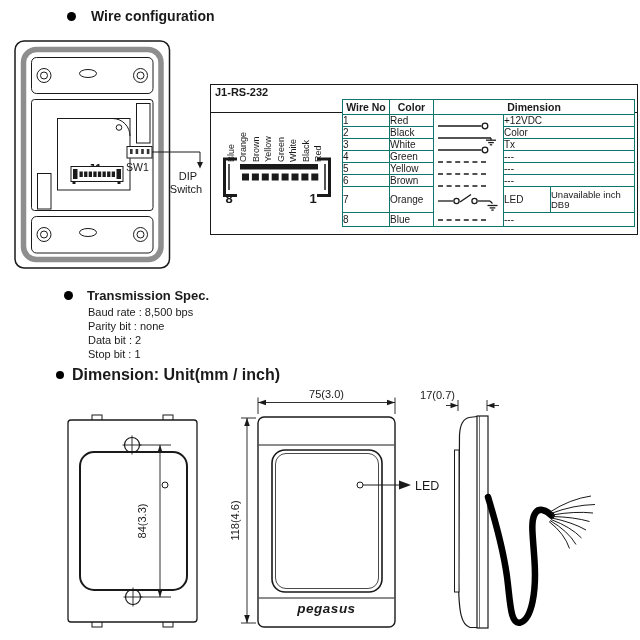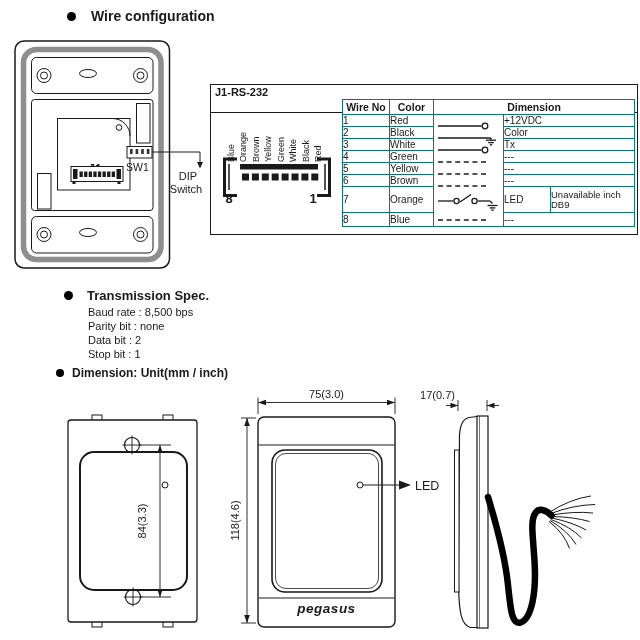--- a/index.html
+++ b/index.html
@@ -242,21 +242,21 @@
     <span class="bullet" style="width:9px;height:9px;"></span>
     <span>Transmission Spec.</span>
   </div>
   <div class="abs" style="left:88px;top:305px;">
     <div class="spec-line">Baud rate : 8,500 bps</div>
     <div class="spec-line">Parity bit : none</div>
     <div class="spec-line">Data bit : 2</div>
     <div class="spec-line">Stop bit : 1</div>
   </div>
 
-  <div class="abs heading" style="left:56px;top:366px;gap:8px;font-size:12px;justify-content:center;">
+  <div class="abs heading" style="left:56px;top:366px;gap:8px;font-size:16px;justify-content:center;">
     <span class="bullet" style="width:8px;height:8px;"></span>
     <span>Dimension: Unit(mm / inch)</span>
   </div>
 
   <svg class="abs" style="left:40px;top:385px;" width="600" height="255" viewBox="0 0 600 255">
 
     <g>
       <g fill="#fff" stroke="#1a1a1a" stroke-width="1">
         <rect x="52" y="30" width="10" height="5.5"></rect>
           <rect x="123" y="30" width="10" height="5.5"></rect>

